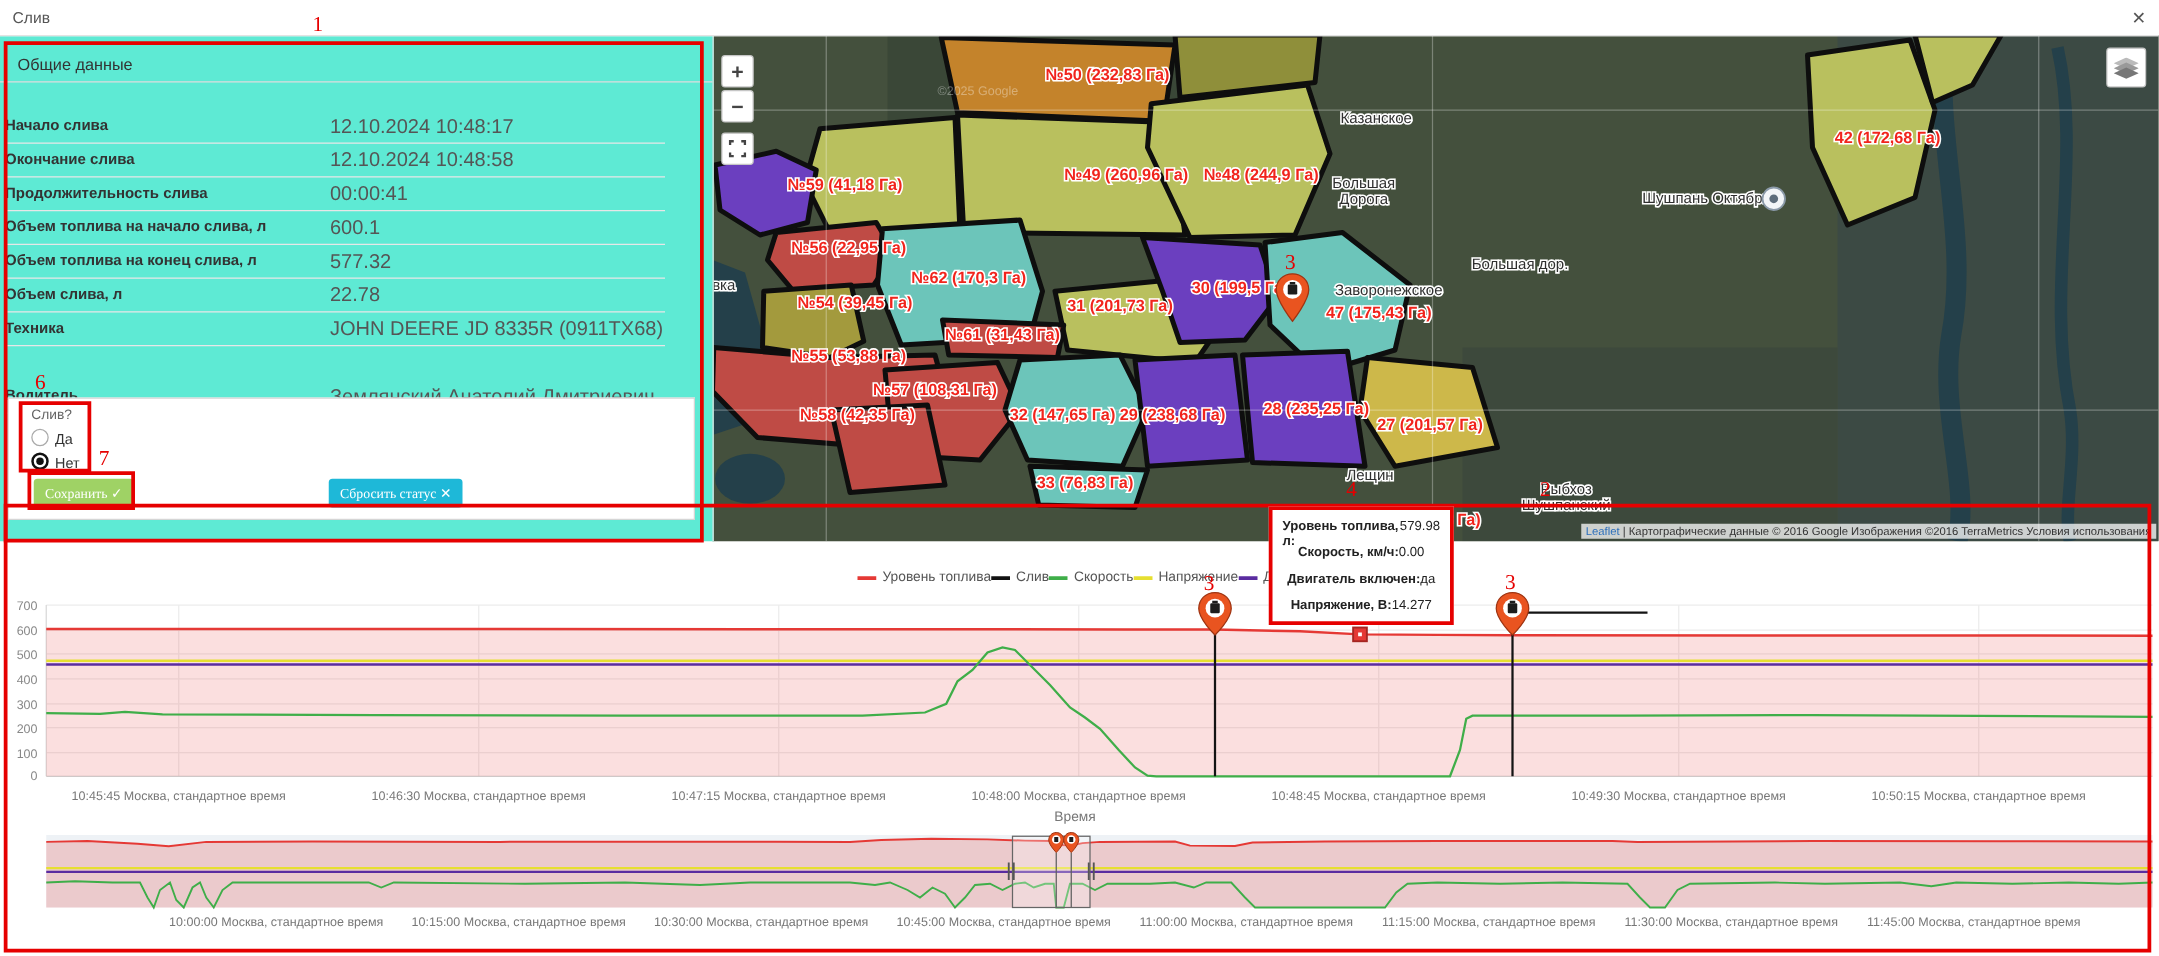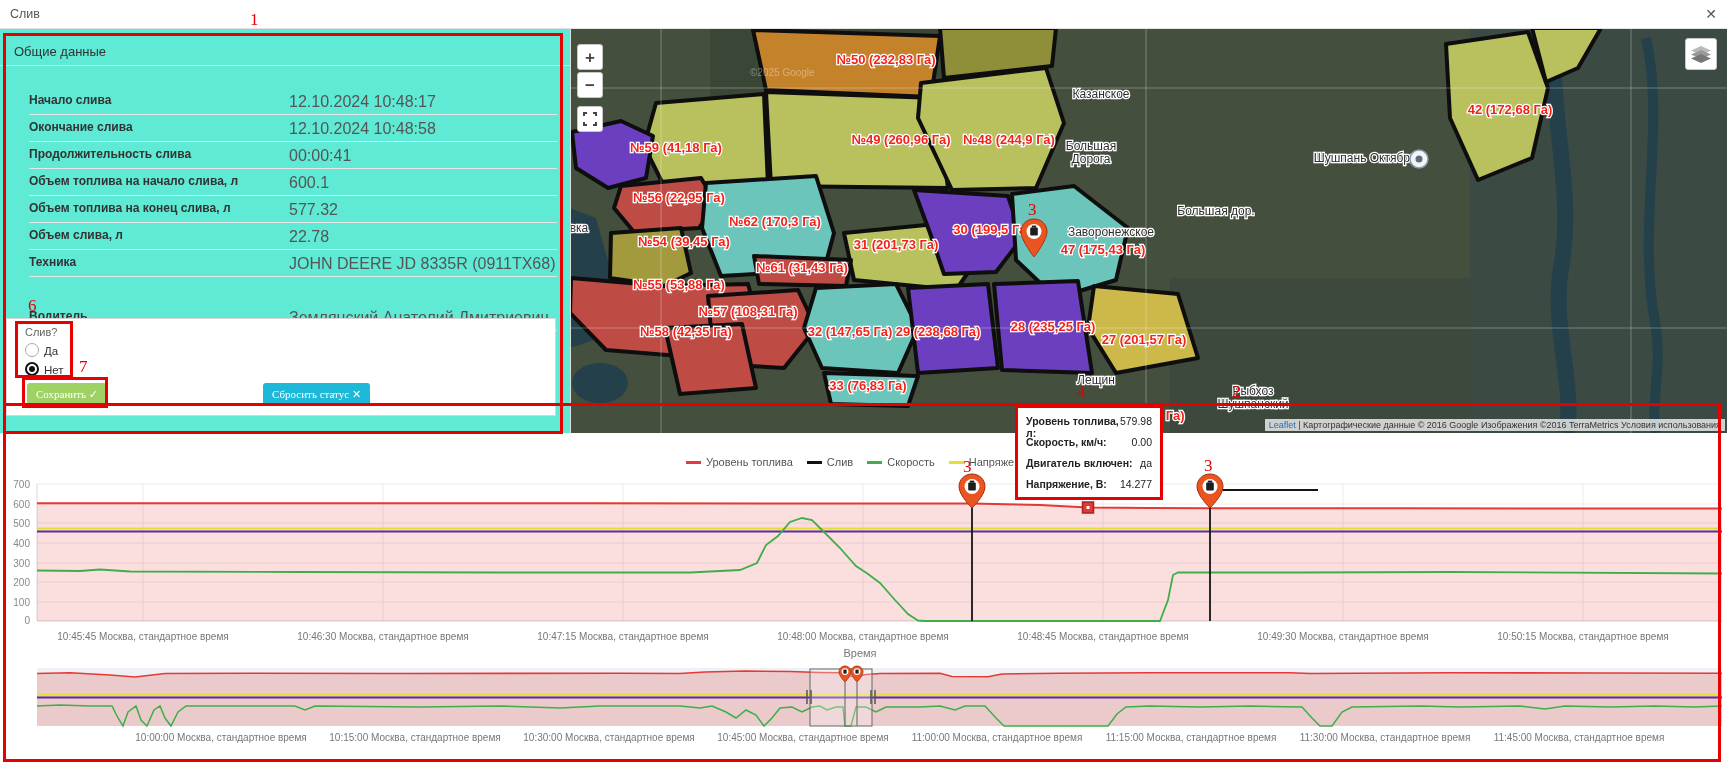--- a/index.html
+++ b/index.html
@@ -5,44 +5,44 @@
   html,body{margin:0;padding:0;background:#fff;font-family:"Liberation Sans",sans-serif;}
   #app{position:relative;width:1727px;height:765px;overflow:hidden;background:#fff;}
   
   .hdr{position:absolute;left:0;top:0;width:1727px;height:28px;background:#fff;border-bottom:1px solid #e3e3e3;z-index:20;}
   .hdr-title{position:absolute;left:10px;top:7px;font-size:12.5px;color:#555;}
   .hdr-close{position:absolute;right:10px;top:6px;font-size:14px;color:#555;cursor:pointer;}
   
   .panel{position:absolute;left:0;top:28px;width:570px;height:405px;background:#5eead4;border-right:1px solid #ddd;z-index:10;}
   .panel-title{position:absolute;left:14px;top:16px;font-size:13px;color:#333;}
   .panel-title-sep{position:absolute;left:0;top:37px;width:570px;border-bottom:1px solid #ddd;}
-  .prow{position:absolute;left:29px;width:528px;height:26px;border-bottom:1px solid #e7e7e7;}
+  .prow{position:absolute;left:4px;width:528px;height:26px;border-bottom:1px solid #e7e7e7;}
   .prow .pl{position:absolute;left:0;top:5px;font-size:12px;font-weight:bold;color:#333;}
   .prow .pv{position:absolute;left:260px;top:5px;font-size:16px;color:#555;}
   .gbox{position:absolute;left:6px;top:290px;width:548px;height:96px;border:1px solid #d5d5d5;background:#fff;}
   .gq{position:absolute;left:18px;top:7px;font-size:11px;color:#666;}
   .ropt{position:absolute;left:18px;height:14px;font-size:11.5px;color:#333;}
   .rdo{display:inline-block;width:12px;height:12px;border-radius:50%;border:1px solid #aaa;background:#fff;vertical-align:-2px;margin-right:5px;position:relative;}
   .rdo.on{border:2px solid #111;width:10px;height:10px;}
   .rdo.on:after{content:"";position:absolute;left:2px;top:2px;width:6px;height:6px;border-radius:50%;background:#111;}
   .btn{position:absolute;height:23px;border:none;border-radius:3px;color:#fff;font-size:11px;font-family:Liberation Serif, serif;cursor:pointer;padding:0 9px;}
   .btn-save{left:20px;top:64px;background:#9fd265;}
   .btn-reset{left:256px;top:64px;background:#1eb8d8;}
   
   .map{position:absolute;left:570px;top:28px;width:1157px;height:405px;overflow:hidden;background:#44503d;}
   .mapctl{position:absolute;width:26px;height:26px;background:#fff;border:1px solid #c6c6c6;border-radius:3px;text-align:center;line-height:25px;font-size:17px;font-weight:bold;color:#444;cursor:pointer;box-sizing:border-box;z-index:12;}
   .attrib{position:absolute;right:2px;bottom:2px;background:rgba(255,255,255,0.75);font-size:9px;color:#333;padding:1px 4px;z-index:12;white-space:nowrap;}
   .attrib a{color:#2a6ebb;text-decoration:none;}
   
   .tip{position:absolute;left:1015px;top:405px;width:148px;height:95px;background:#fff;border:3px solid #e60000;z-index:70;box-sizing:border-box;padding:7px 8px 4px 8px;}
-  .tiprow{display:flex;justify-content:space-between;height:21px;}
+  .tiprow{display:flex;justify-content:center;height:21px;}
   .tiprow .tl{font-size:10.5px;font-weight:bold;color:#222;}
   .tiprow .tv{font-size:10.5px;color:#222;}
   
-  .legend{position:absolute;left:686px;top:456px;display:flex;gap:14px;z-index:30;}
+  .legend{position:absolute;left:686px;top:456px;display:flex;gap:0;z-index:30;}
   .litem{display:flex;align-items:center;gap:5px;cursor:pointer;}
   .lswatch{width:15px;height:3px;display:inline-block;}
   .llabel{font-size:11px;color:#555;}
   
   .annbox{position:absolute;border:3px solid #e60000;pointer-events:none;z-index:60;box-sizing:border-box;background:transparent;}
   .annum{position:absolute;color:#e60000;font-family:"Liberation Serif",serif;font-size:17px;z-index:61;pointer-events:none;}
   svg text{font-family:"Liberation Sans",sans-serif;}
   .flabel{font-size:13px;font-weight:bold;fill:#f1241c;paint-order:stroke;stroke:#ffffff;stroke-width:2.5px;text-anchor:middle;}
   .plabel{font-size:12px;fill:#2f2f2f;paint-order:stroke;stroke:#ffffff;stroke-width:2.5px;text-anchor:middle;}
   .wmark{font-size:10px;fill:rgba(255,255,255,0.35);}

